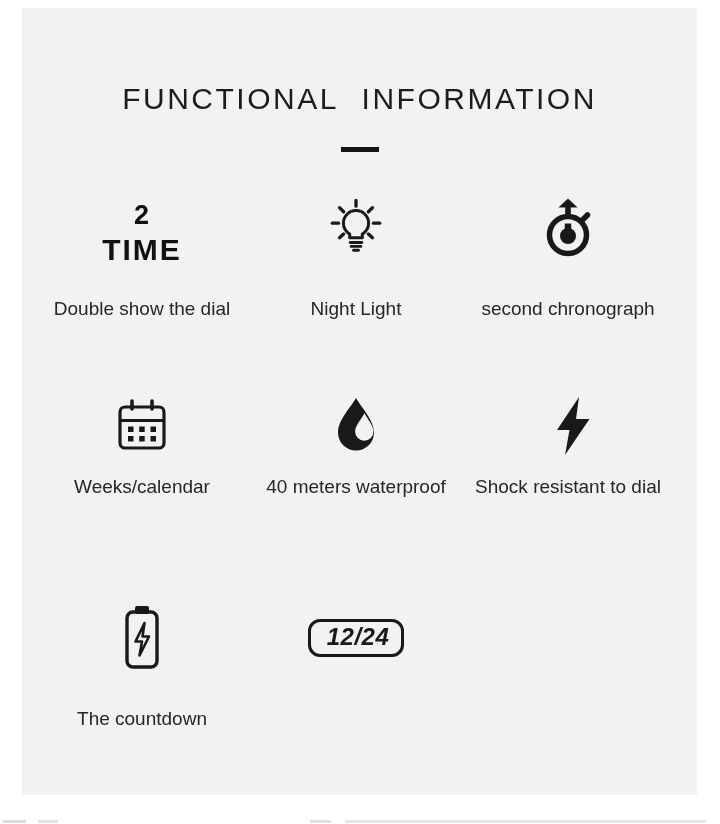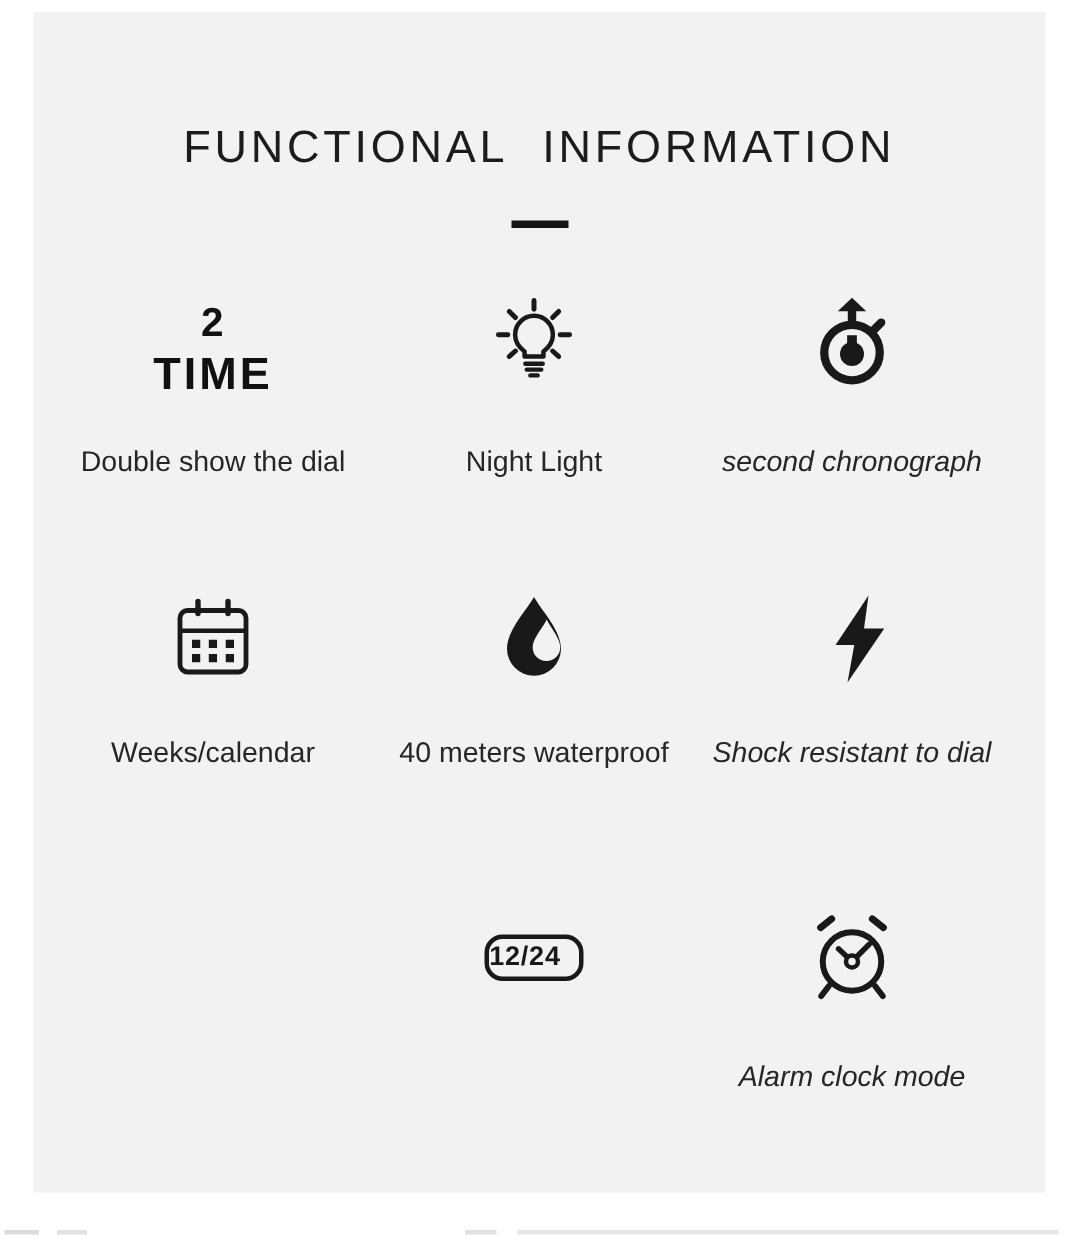--- a/index.html
+++ b/index.html
@@ -51,41 +51,42 @@
   }
   .feature-label {
     font-size: 19px;
     color: #262626;
     margin-top: 28px;
     white-space: nowrap;
   }
   
   .c1 { left: 120px; }
   .c2 { left: 334px; }
-  .c3 { left: 546px; font-style: italic; }
+  .c3 { left: 546px; }
   .r1 { top: 178px; }
   .r2 { top: 376px; }
   .r3 { top: 588px; }
-  .r2 .feature-label { margin-top: 24px; }
+  .r2 .feature-label { margin-top: 8px; }
 
   
   .dual-time { line-height: 1; color: #111111; margin-top: 10px; }
   .dt-top { font-size: 27px; font-weight: bold; letter-spacing: 1px; }
   .dt-bottom { font-size: 30px; font-weight: bold; letter-spacing: 2px; margin-top: 6px; }
 
   
   .badge-1224 {
     display: inline-block;
     border: 3px solid #191919;
     border-radius: 12px;
-    padding: 1px 12px 3px 0;
-    font-size: 18px;
+    padding: 1px 12px 3px 16px;
+    font-size: 24px;
     font-weight: bold;
     color: #191919;
     letter-spacing: 0.5px;
+    font-style: italic;
   }
 
   svg { display: block; }
 
   
   .frag { position: absolute; height: 3px; top: 820px; }
   .frag-a { left: 3px;   width: 23px;  background: #dcdcdc; }
   .frag-b { left: 38px;  width: 20px;  background: #e2e2e2; }
   .frag-c { left: 310px; width: 21px;  background: #e0e0e0; }
   .frag-d { left: 345px; width: 372px; background: #e6e6e6; }
@@ -188,44 +189,39 @@
       <div class="icon-box">
         <span>
           <svg width="52" height="64" viewBox="0 0 52 64">
             <path fill="#191919" d="M37 3 L15 36 L27.5 36 L23 61 L47.5 25 L34 25 Z"></path>
           </svg>
         </span>
       </div>
       <div class="feature-label">Shock resistant to dial</div>
     </div>
 
+    <div class="cell c1 r3">
+      <div class="icon-box">
+        <span>
+          <svg width="44" height="70" viewBox="0 0 44 70">
+            <rect x="15" y="3" width="14" height="8" rx="2" fill="#191919"></rect>
+            <rect x="7" y="9" width="30" height="55" rx="6" fill="none" stroke="#191919" stroke-width="3.4"></rect>
+            <path d="M24.5 20 L15.5 38.5 L22 38.5 L19.5 52.5 L29 33.5 L22.5 33.5 L24.5 20 Z" fill="none" stroke="#191919" stroke-width="2.6" stroke-linejoin="round"></path>
+          </svg>
+        </span>
+      </div>
+      <div class="feature-label">The countdown</div>
+    </div>
 
     <div class="cell c2 r3">
       <div class="icon-box">
         <span class="badge-1224">12/24</span>
       </div>
     </div>
 
-    <div class="cell c3 r3">
-      <div class="icon-box">
-        <span>
-          <svg width="66" height="64" viewBox="0 0 66 64">
-            <circle cx="33" cy="35" r="19.5" fill="none" stroke="#191919" stroke-width="4"></circle>
-            <line x1="12" y1="12.5" x2="19.5" y2="6.5" stroke="#191919" stroke-width="4.5" stroke-linecap="round"></line>
-            <line x1="54" y1="12.5" x2="46.5" y2="6.5" stroke="#191919" stroke-width="4.5" stroke-linecap="round"></line>
-            <line x1="17.5" y1="51.5" x2="12.5" y2="58" stroke="#191919" stroke-width="4" stroke-linecap="round"></line>
-            <line x1="48.5" y1="51.5" x2="53.5" y2="58" stroke="#191919" stroke-width="4" stroke-linecap="round"></line>
-            <line x1="33" y1="35" x2="24" y2="26.5" stroke="#191919" stroke-width="3.6" stroke-linecap="round"></line>
-            <line x1="33" y1="35" x2="44.5" y2="23.5" stroke="#191919" stroke-width="3.6" stroke-linecap="round"></line>
-            <circle cx="33" cy="35" r="4" fill="#f2f2f2" stroke="#191919" stroke-width="3"></circle>
-          </svg>
-        </span>
-      </div>
-      <div class="feature-label">Alarm clock mode</div>
-    </div>
 
   </div>
 
   <div class="frag frag-a"></div>
   <div class="frag frag-b"></div>
   <div class="frag frag-c"></div>
   <div class="frag frag-d"></div>
 </div>
 
 </body></html>

